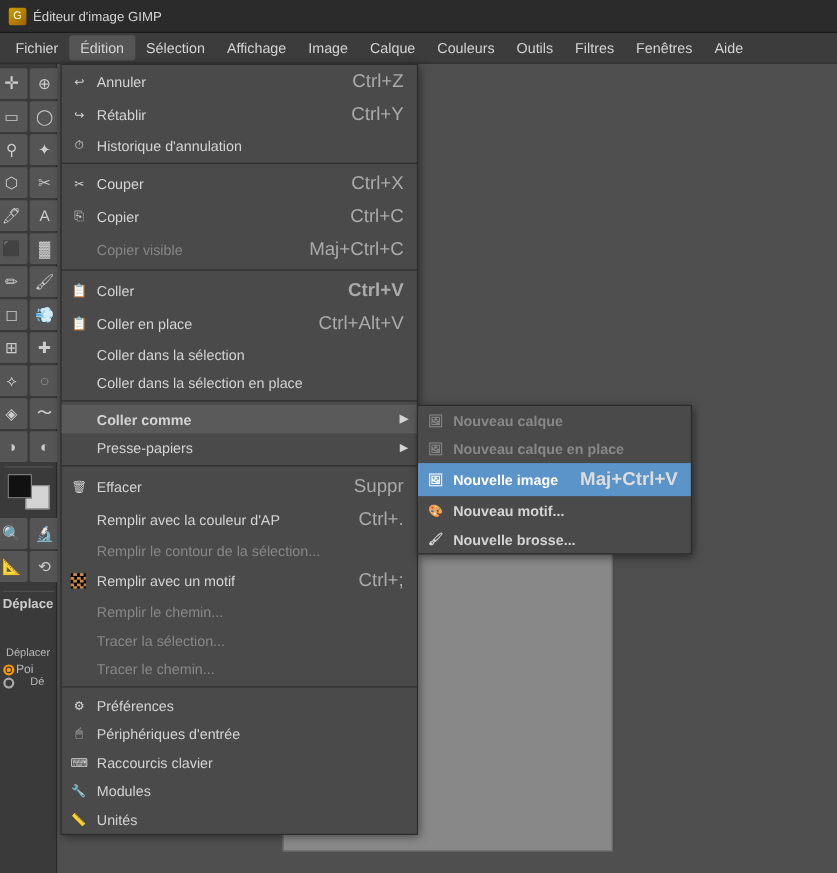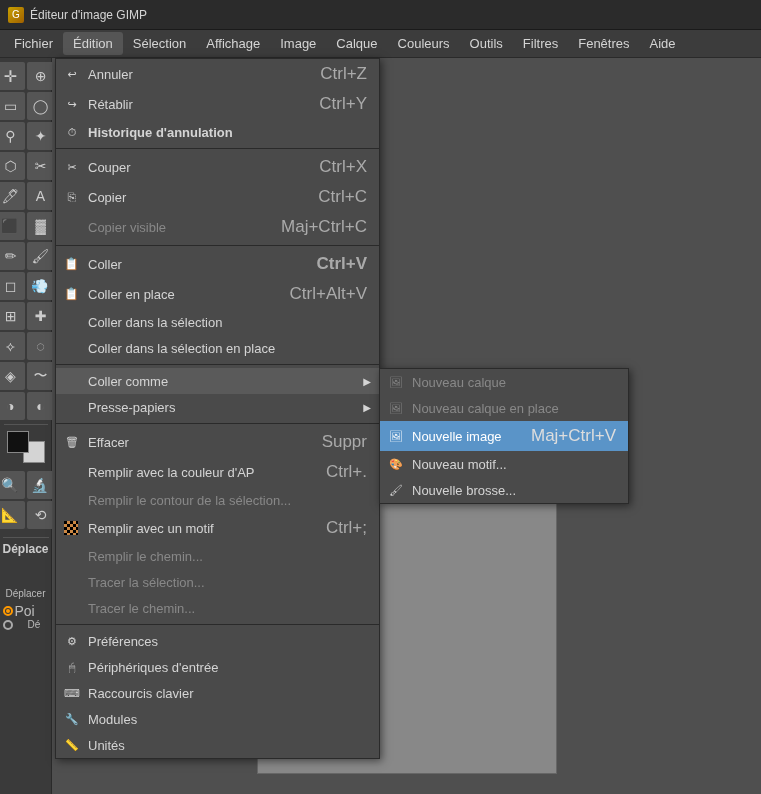--- a/index.html
+++ b/index.html
@@ -249,21 +249,21 @@
       <div class="tool-icon">⟲</div>
     </div>
 
     <div style="margin-top:6px; width:46px; border-top:1px solid #555; padding-top:4px;">
       <div style="font-size:12px; color:#ccc; text-align:center; font-weight:bold;">Déplace</div>
       <div style="font-size:10px; color:#bbb; text-align:center;margin-top:32px;">Déplacer</div>
       <div style="margin-top:4px; display:flex; align-items:center; gap:2px;">
         <div style="width:10px; height:10px; border-radius:50%; border:2px solid #f90; display:flex; align-items:center; justify-content:center;">
           <div style="width:4px; height:4px; border-radius:50%; background:#f90;"></div>
         </div>
-        <span style="font-size:14px; color:#bbb;">Poi</span>
+        <span style="font-size:11px; color:#bbb;">Poi</span>
       </div>
       <div style="display:flex; align-items:center; gap:15px;">
         <div style="width:10px; height:10px; border-radius:50%; border:2px solid #aaa;"></div>
         <span style="font-size:10px; color:#bbb;">Dé</span>
       </div>
     </div>
   </div>
 
   <div class="canvas-area" style="background: #4f4f4f;">
 
@@ -283,21 +283,21 @@
     </div>
 
     <div class="dropdown-item">
       <span class="item-icon">↪</span>
       <span>Rétablir</span>
       <span class="shortcut">Ctrl+Y</span>
     </div>
 
     <div class="dropdown-item">
       <span class="item-icon">⏱</span>
-      <span style="font-weight:bold;text-align:center;">Historique d'annulation</span>
+      <span style="font-weight:normal;text-align:center;">Historique d'annulation</span>
     </div>
 
     <div class="dropdown-separator"></div>
 
     <div class="dropdown-item">
       <span class="item-icon">✂</span>
       <span>Couper</span>
       <span class="shortcut">Ctrl+X</span>
     </div>
 
@@ -329,21 +329,21 @@
     <div class="dropdown-item">
       <span>Coller dans la sélection</span>
     </div>
 
     <div class="dropdown-item">
       <span>Coller dans la sélection en place</span>
     </div>
 
     <div class="dropdown-separator"></div>
 
-    <div class="dropdown-item has-submenu submenu-open" style="position:relative;">
+    <div class="dropdown-item has-submenu submenu-open" style="position:relative;font-weight:bold;">
       <span>Coller comme</span>
 
       <div class="submenu" style="top:0; min-width:250px;">
 
         <div class="dropdown-item disabled">
           <span class="item-icon" style="font-size:11px;">🖼</span>
           <span>Nouveau calque</span>
         </div>
 
         <div class="dropdown-item disabled">

